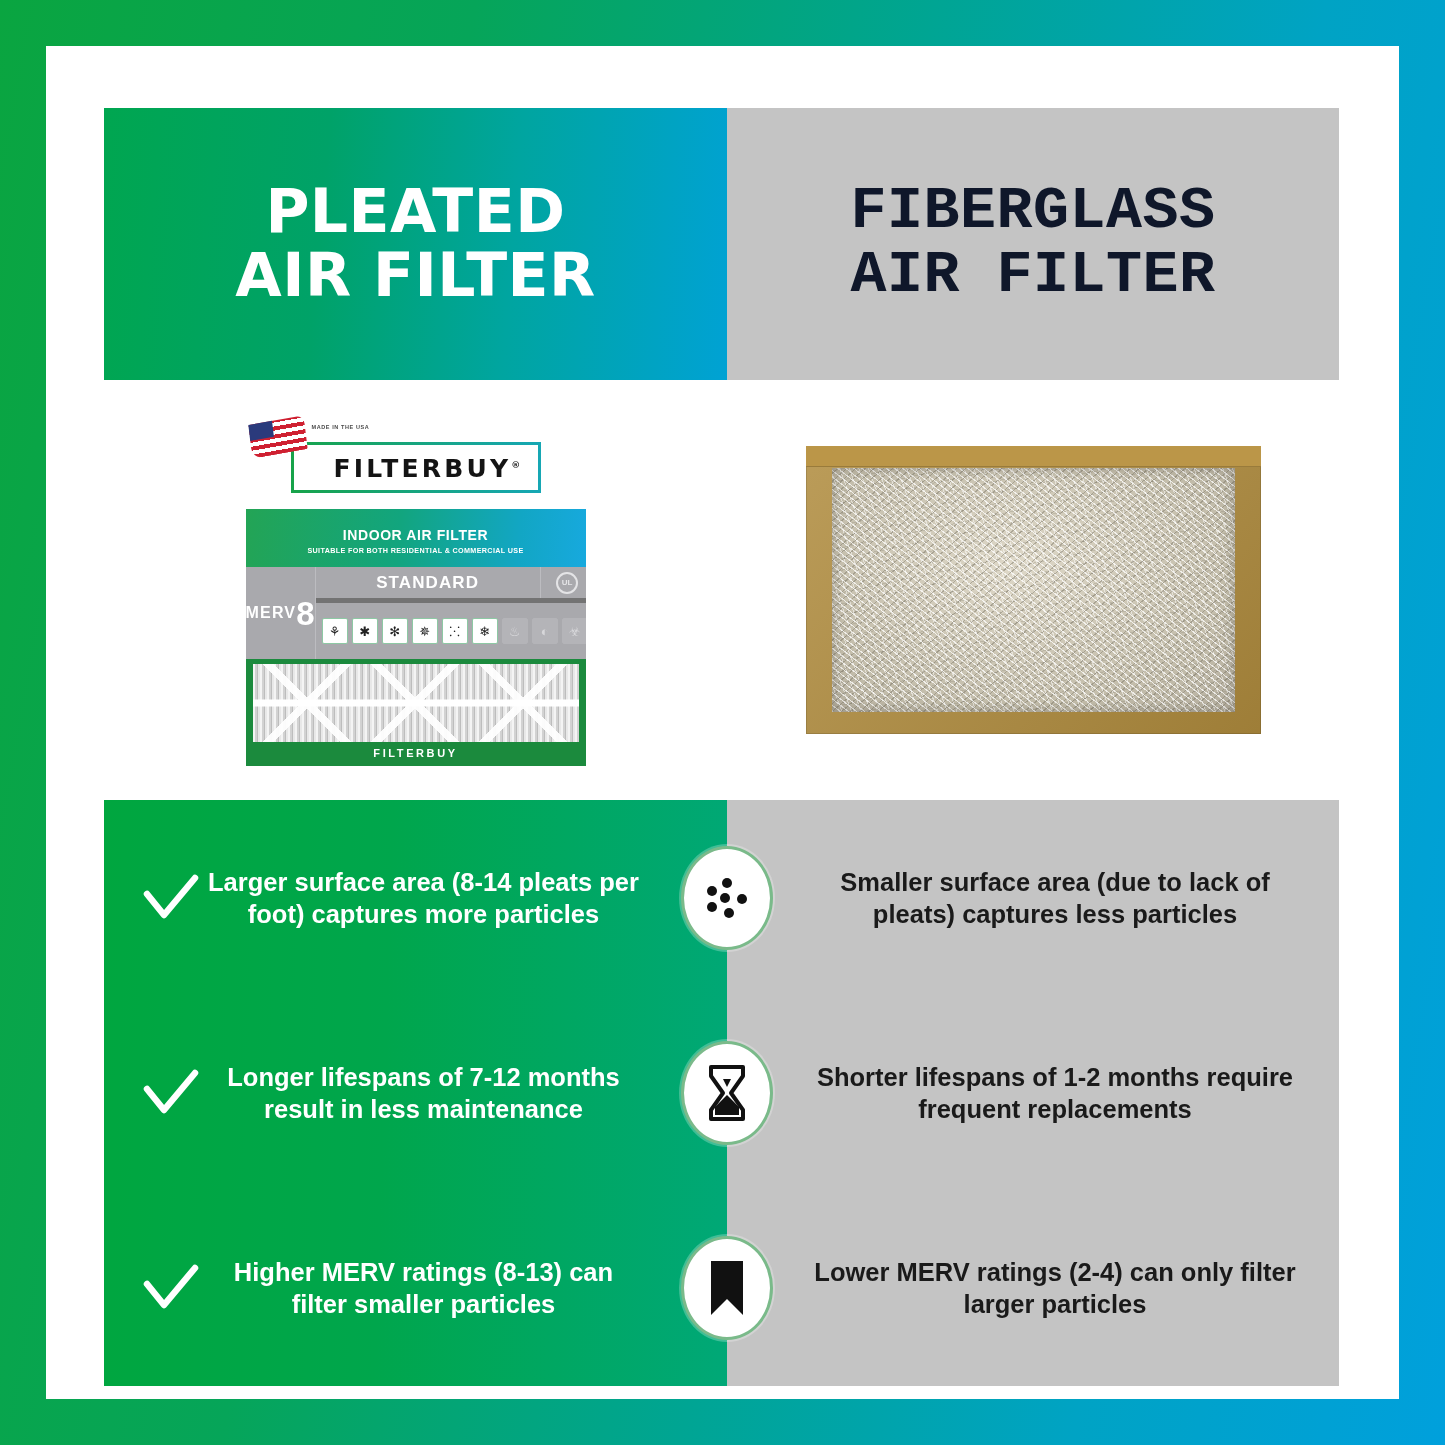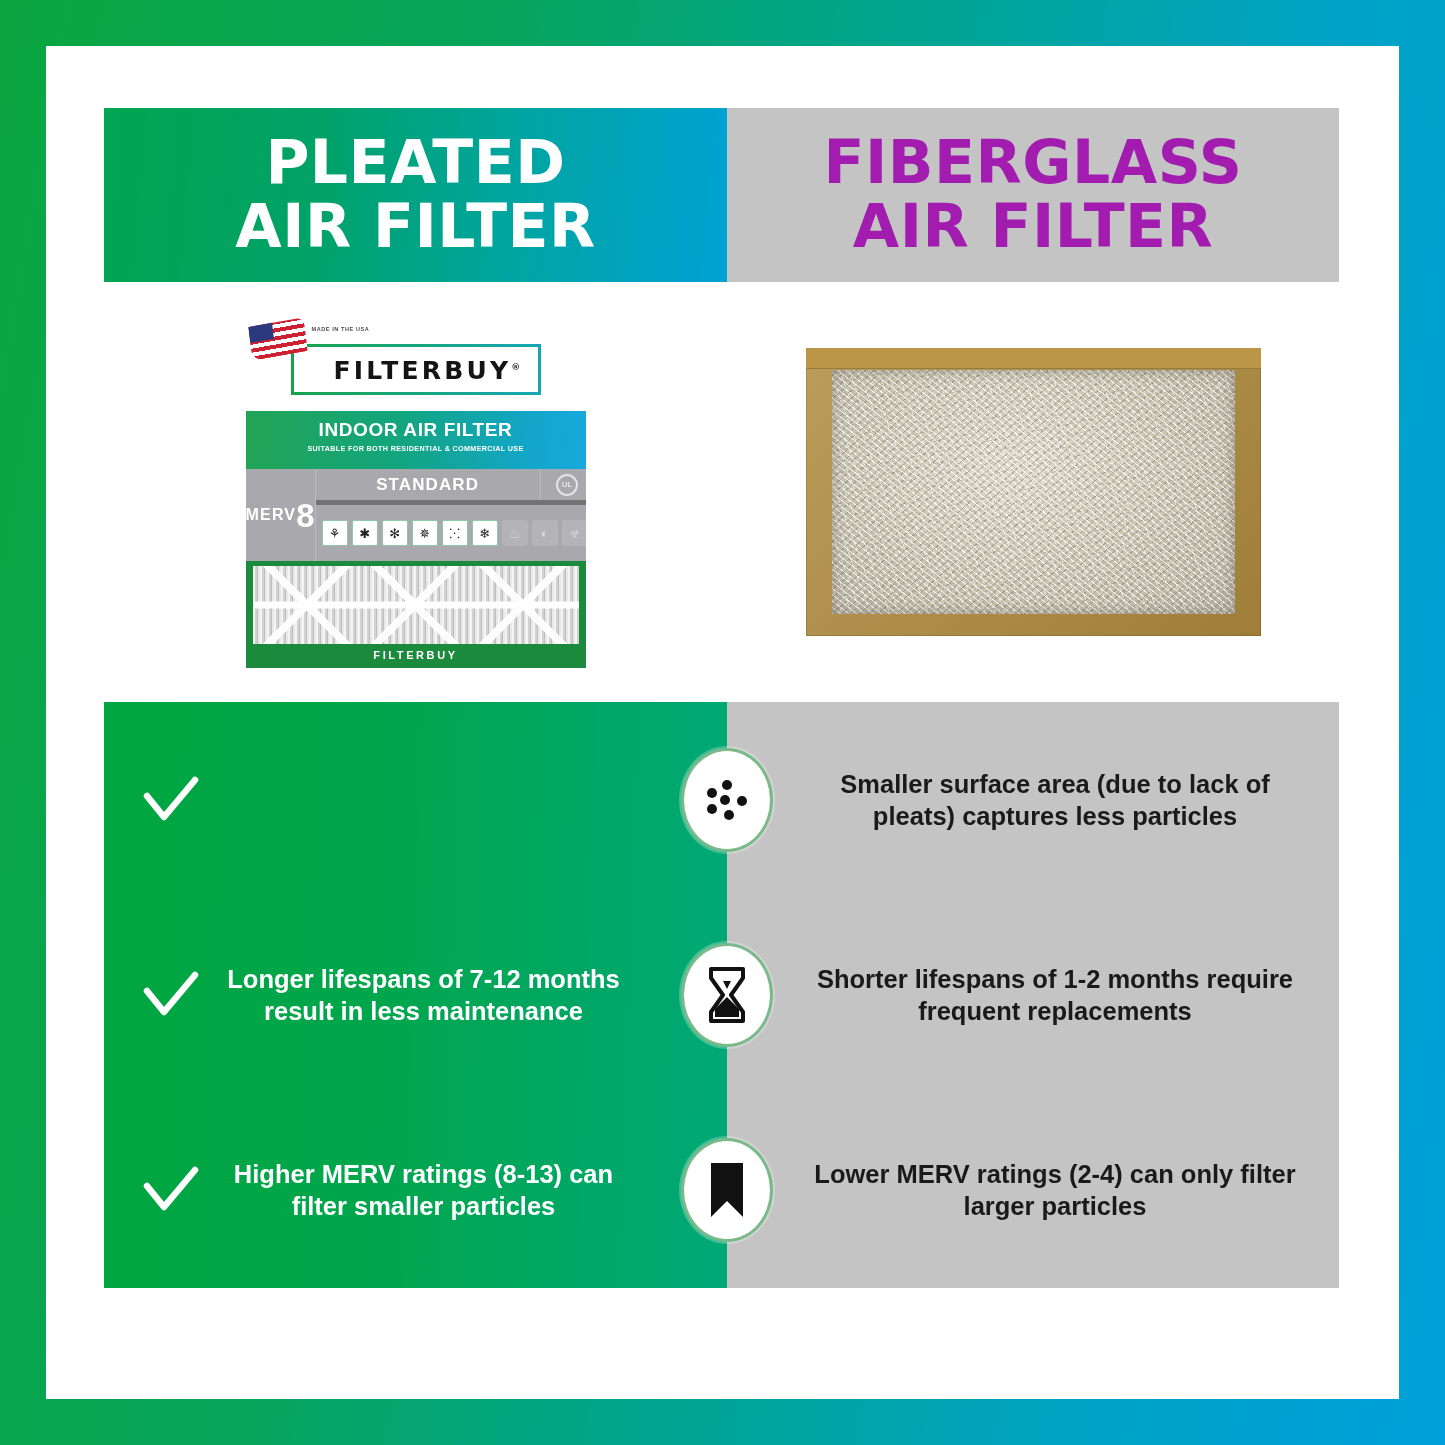--- a/index.html
+++ b/index.html
@@ -22,42 +22,42 @@
   }
   .inner {
     position: absolute;
     left: 58px; top: 62px;
     width: 1235px; height: 1228px;
   }
 
   
   .header {
     display: flex;
-    height: 174px;
+    height: 272px;
   }
   .header-left {
     width: 623px;
     background: linear-gradient(95deg, #00a650 0%, #00a268 35%, #00a5a0 65%, #00a2d4 100%);
     display: flex; align-items: center; justify-content: center;
   }
   .header-right {
     flex: 1;
     background: #c4c4c4;
     display: flex; align-items: center; justify-content: center;
   }
   .header h1 {
     font-size: 60px;
     font-weight: 800;
     line-height: 1.06;
     letter-spacing: 0.5px;
     text-align: center;
     font-family: "DejaVu Sans", sans-serif;
   }
   .header-left h1 { color: #ffffff; }
-  .header-right h1 { color: #a21caf; }
+  .header-right h1 { color: #0f172a; font-family: Liberation Mono, monospace; }
   .h-line { display: block; }
 
   
   .images {
     height: 420px;
     background: #ffffff;
     display: flex;
   }
   .img-cell { width: 623px; display: flex; align-items: center; justify-content: center; }
   .img-cell.right { flex: 1; }
@@ -105,21 +105,21 @@
     color: #141414; font-family: "DejaVu Sans", sans-serif;
     white-space: nowrap;
   }
   .brand-box .tm { font-size: 9px; vertical-align: super; }
   .band-indoor {
     height: 58px;
     background: linear-gradient(95deg, #23a455 0%, #12a57e 45%, #12a6c4 80%, #17a9de 100%);
     color: #fff; text-align: center;
     padding-top: 8px;
   }
-  .band-indoor .l1 { font-size: 19px; font-weight: 800; letter-spacing: 0.6px; }
+  .band-indoor .l1 { font-size: 14px; font-weight: 800; letter-spacing: 0.6px; margin-top: 10px; }
   .band-indoor .l2 { font-size: 7.2px; font-weight: 700; letter-spacing: 0.35px; margin-top: 3px; }
   .band-gray {
     height: 92px;
     background: #a9a9ad;
     display: flex;
   }
   .merv {
     width: 76px; color: #fff; text-align: center;
     display:flex; flex-direction:row; align-items:center; justify-content:center;
     border-right: 1px solid #bcbcc0;
@@ -367,20 +367,21 @@
 
     <div class="rows">
 
       <div class="row">
         <div class="left-txt">
           <span class="check">
             <svg width="58" height="52" viewBox="0 0 58 52">
                     <path d="M5 22 L22 43 L53 6" fill="none" stroke="#ffffff" stroke-width="6.5" stroke-linecap="round" stroke-linejoin="round"></path>
                   </svg>
           </span>
+          <p>Larger surface area (8-14 pleats per foot) captures more particles</p>
         </div>
         <div class="right-txt">
           <p>Smaller surface area (due to lack of pleats) captures less particles</p>
         </div>
         <div class="badge">
           <svg width="52" height="52" viewBox="0 0 52 52">
             <circle class="dot" cx="26" cy="11" r="5"></circle>
             <circle class="dot" cx="11" cy="19" r="5"></circle>
             <circle class="dot" cx="41" cy="27" r="5"></circle>
             <circle class="dot" cx="24" cy="26" r="5"></circle>

